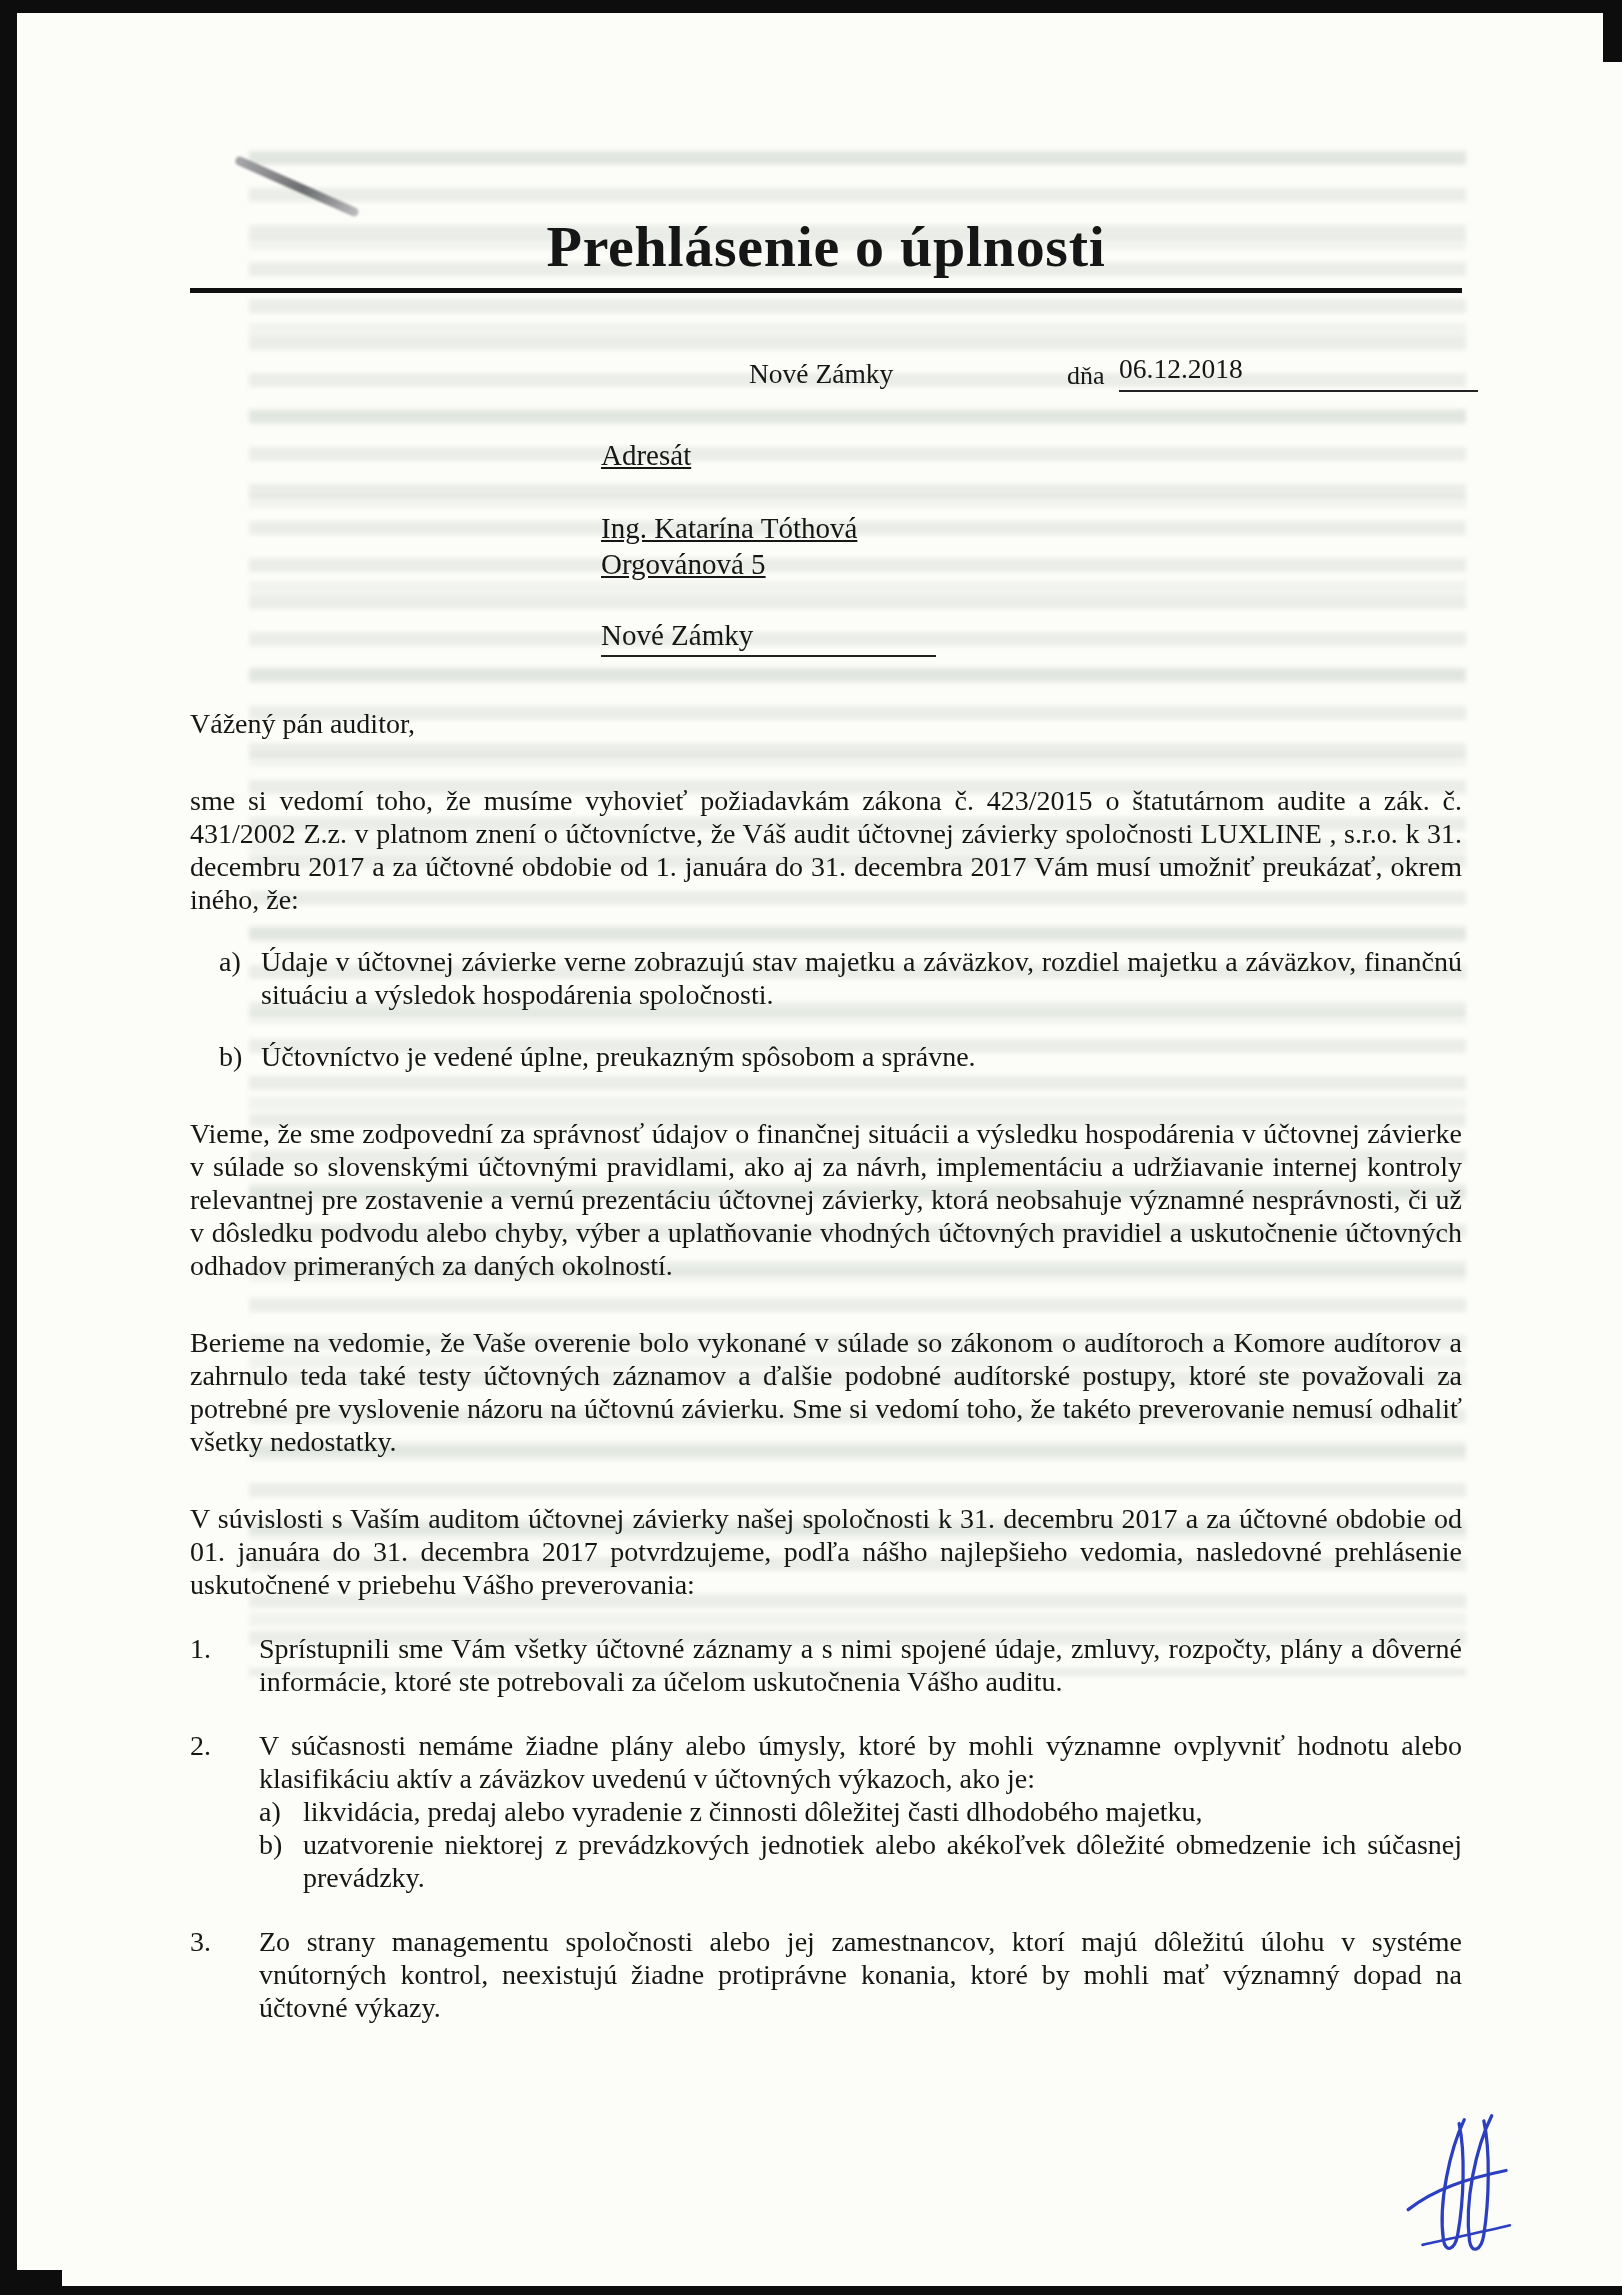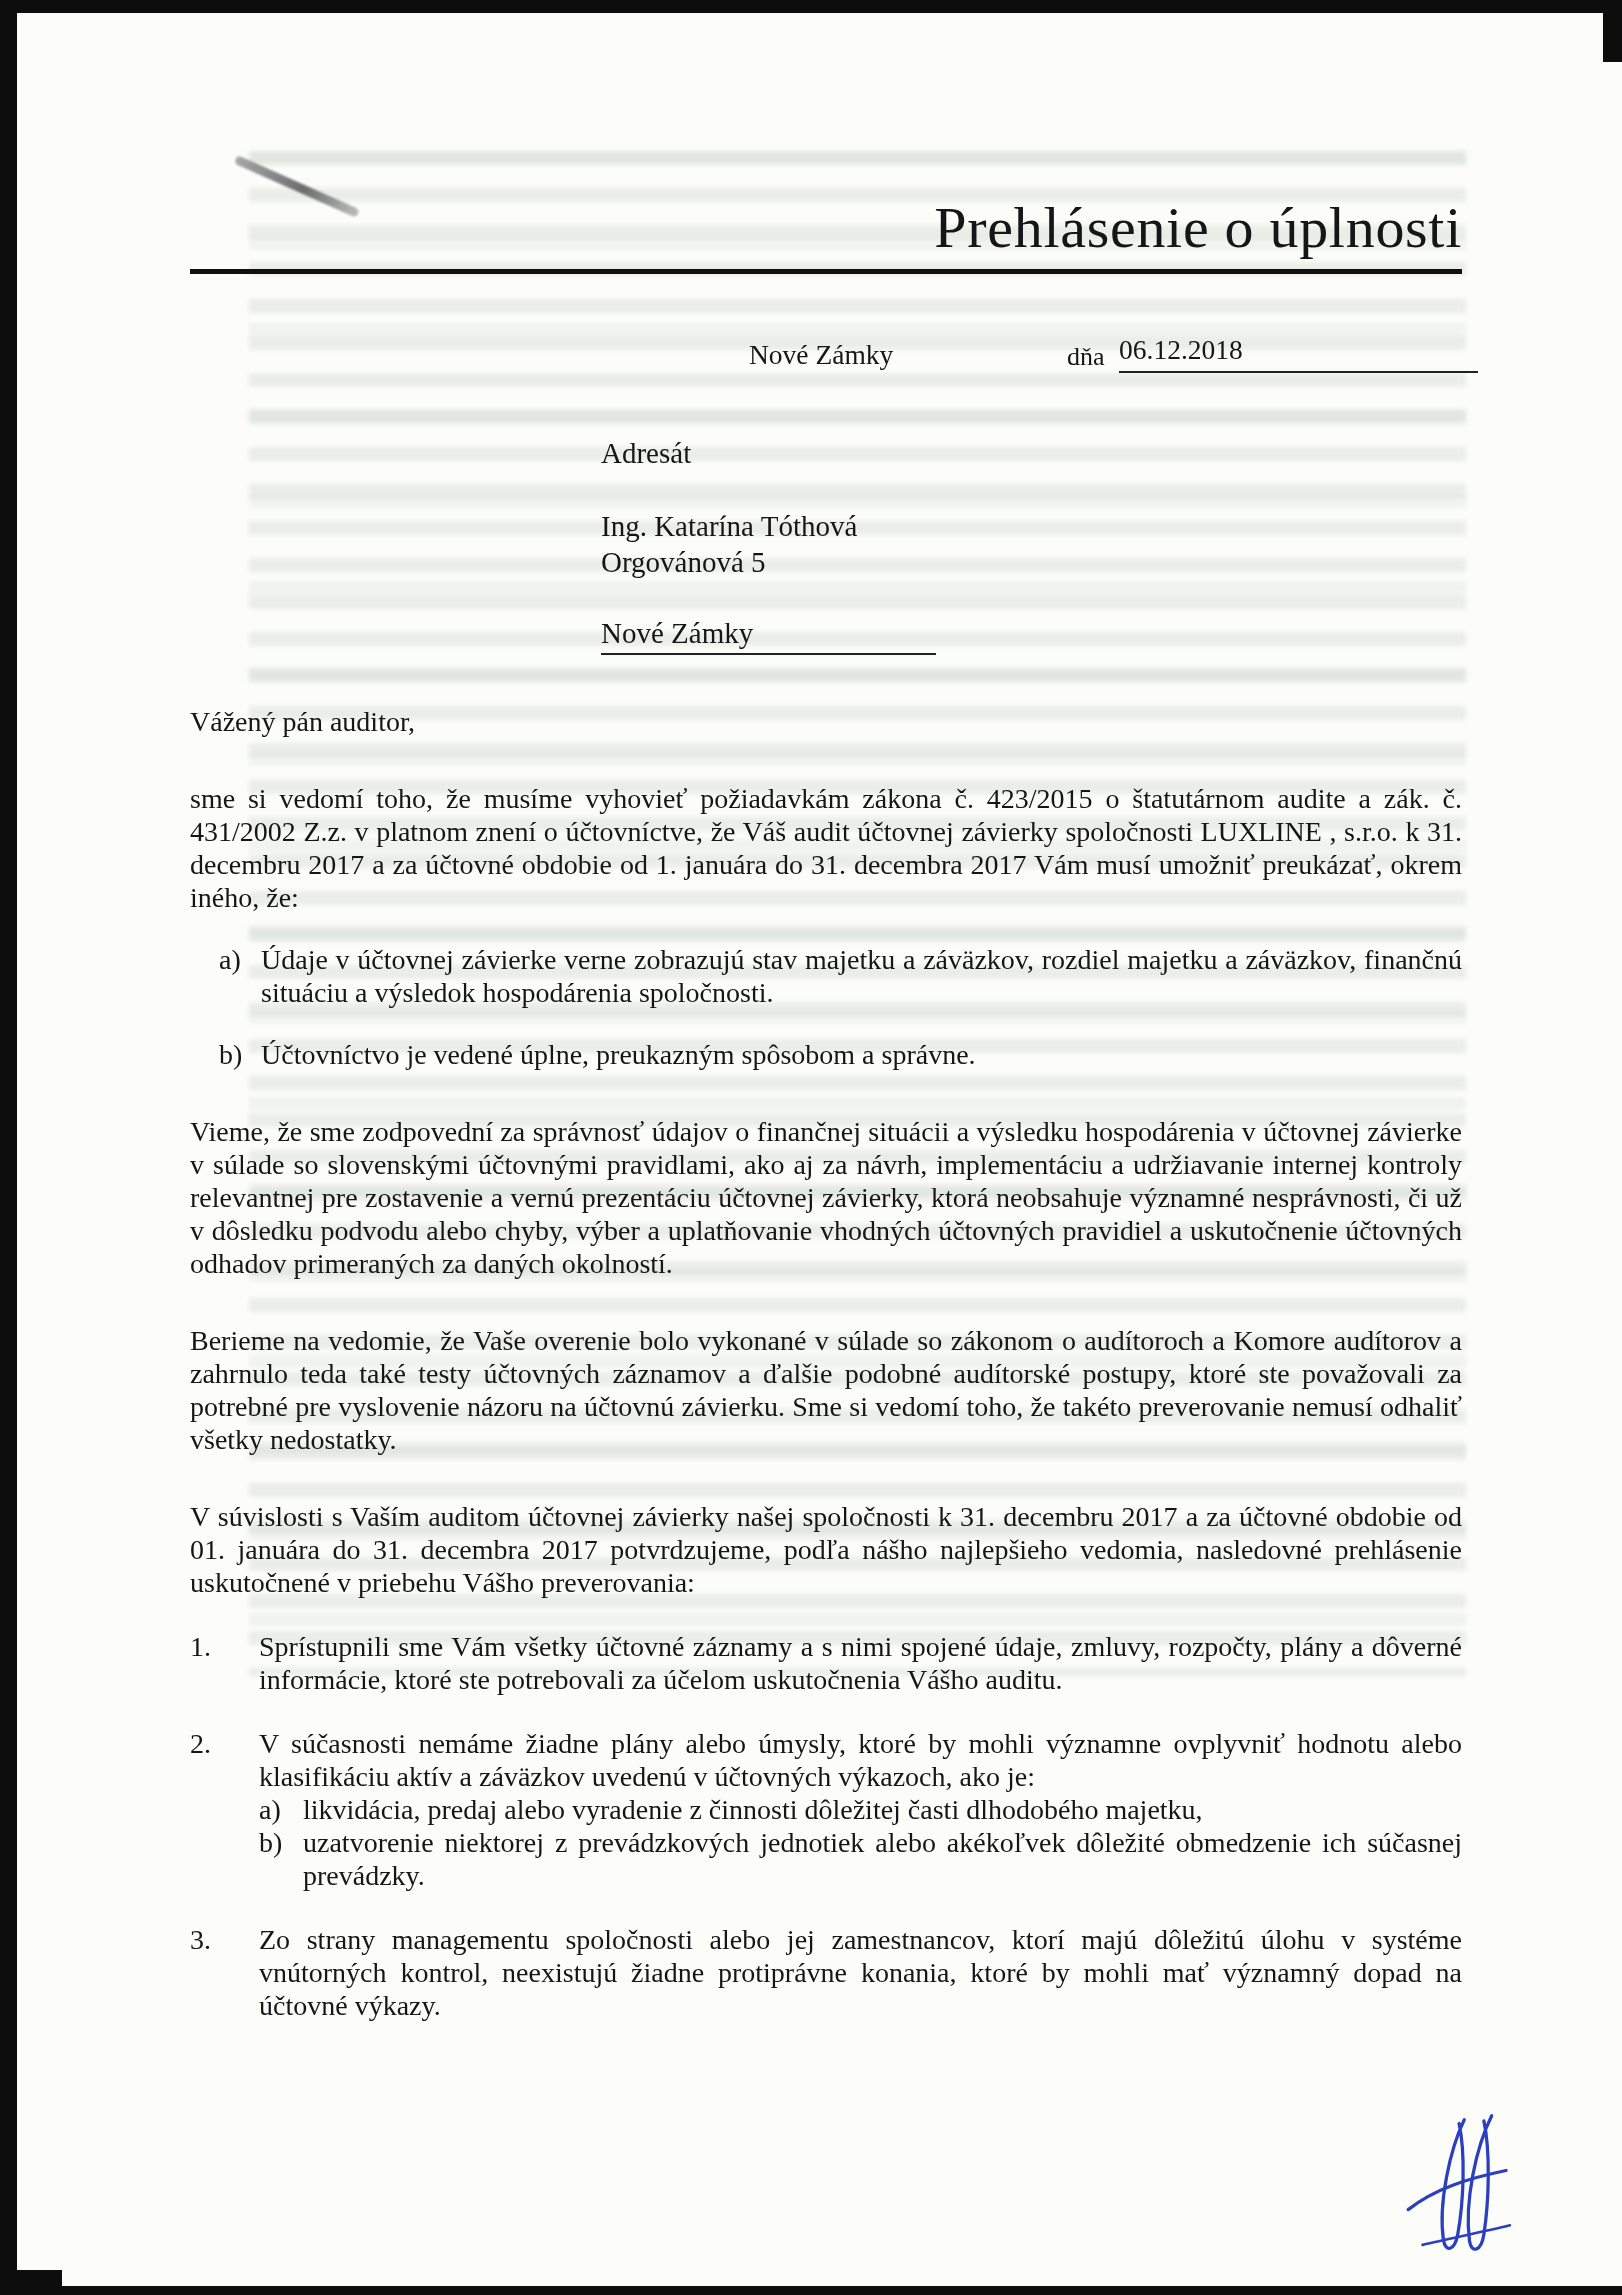--- a/index.html
+++ b/index.html
@@ -22,30 +22,30 @@
   
   .bleed{
     position:absolute;left:249px;top:151px;width:1217px;height:1525px;pointer-events:none;
     background:
       repeating-linear-gradient(to bottom, rgba(104,130,106,0.11) 0 14.4px, rgba(104,130,106,0) 14.4px 37px),
       repeating-linear-gradient(to bottom, rgba(104,130,106,0.07) 0 13px, rgba(104,130,106,0) 13px 86px);
     filter:blur(2px);
   }
   
   .content{position:absolute;left:190px;top:196px;width:1272px;font-size:28px;line-height:1.18;}
-  .title{text-align:right;font-weight:normal;font-size:58px;line-height:1.1;letter-spacing:0.7px;}
+  .title{text-align:center;font-weight:bold;font-size:58px;line-height:1.1;letter-spacing:0.7px;margin-top:19px;}
   .title-rule{margin-top:9.2px;border-top:5.9px solid #101010;height:0;}
   .place-row{position:relative;height:47px;margin-top:65px;font-size:27.5px;}
   .place-city{position:absolute;left:559px;top:0;}
   .date-label{position:absolute;left:877px;top:3px;font-size:26px;}
   .date-line{
     position:absolute;left:929px;top:-5.2px;width:359px;text-align:left;
     border-bottom:2px solid #222;padding-bottom:5.2px;font-size:27.5px;
   }
-  .addressee{margin-top:50px;margin-left:411px;font-size:29px;}
+  .addressee{margin-top:33px;margin-left:411px;font-size:29px;text-decoration:underline;}
   .addr-label{margin-bottom:38px;}
   .addr-name,.addr-street{line-height:1.25;}
   .addr-city{display:inline-block;margin-top:35px;min-width:335px;border-bottom:2px solid #222;padding-bottom:2.6px;}
   .vec-row{display:flex;margin-top:72px;font-weight:bold;}
   .vec-label{flex:none;width:113px;}
   .salutation{margin-top:50px;}
   .para{margin-top:44px;text-align:justify;}
   .li{display:flex;margin-top:29px;}
   .li .marker{flex:none;}
   .li .body{flex:1;text-align:justify;}

